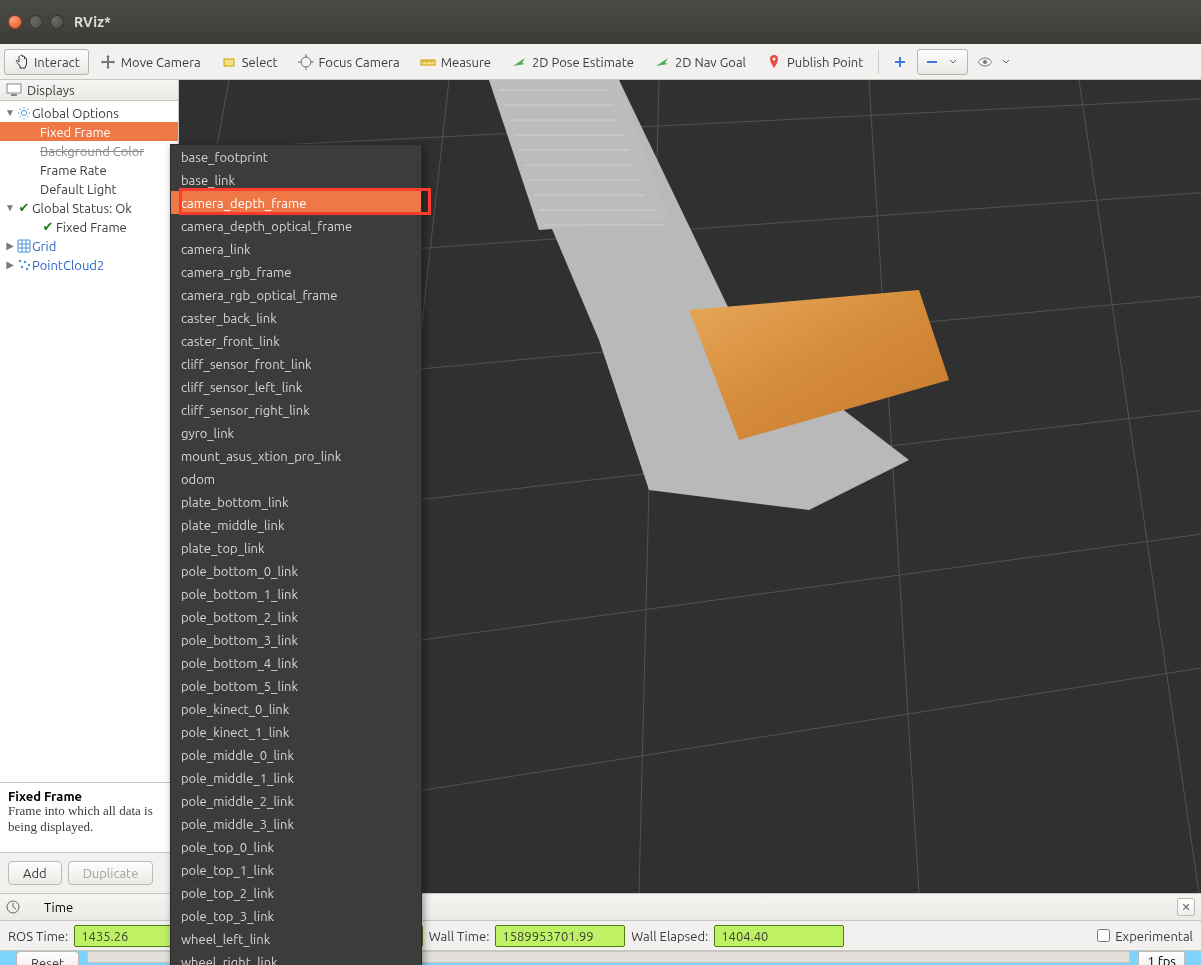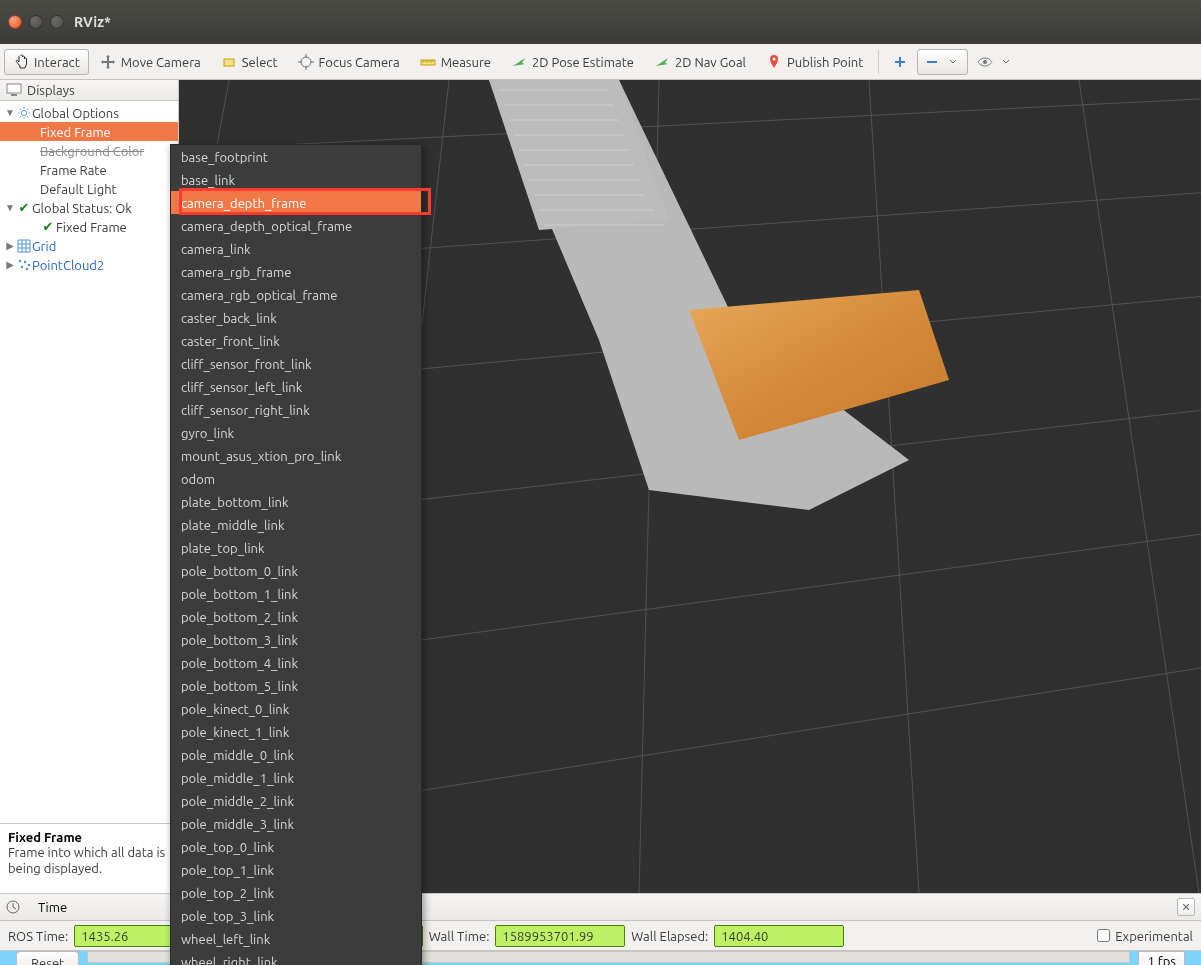--- a/index.html
+++ b/index.html
@@ -30,38 +30,38 @@
 .tree-row .arrow { width: 12px; text-align: center; color: #7a7a7a; font-size: 10px; }
 .tree-row .ticon { width: 16px; display:inline-flex; align-items:center; justify-content:center; }
 .tree-row.selected { background: #f07746; color: #fff; }
 .indent2 { padding-left: 40px; }
 .link { color: #2a66c9; font-weight: 400; }
 .ok { color: #1a7f1a; }
 .strike { text-decoration: line-through; color:#888; }
 
 .desc { border-top: 1px solid #c9c5c1; padding: 6px 8px; background: #fff; height: 70px; }
 .desc .dtitle { font-weight: 700; }
-.desc .dbody { color: #3c3c3c; line-height: 1.25; }
+.desc .dbody { color: #3c3c3c; line-height: 1.25; font-family: Liberation Serif, serif; }
 
 .btnrow { display:flex; gap:6px; padding:8px; border-top:1px solid #c9c5c1; background:#f2f1f0; }
 .btn { padding: 4px 14px; border: 1px solid #bdb9b4; border-radius: 4px; background: linear-gradient(#fefefe,#eceae6); color:#3c3c3c; cursor:pointer; }
 .btn.disabled { color:#a8a5a0; }
 
 
 .viewport { flex:1; background: #303030; position: relative; overflow: hidden; }
 .grid-floor { position:absolute; inset:0; }
 
 
 .popup { position: absolute; left: 170px; top: 64px; width: 252px; background: #3c3c3c; color: #d8d6d3; z-index: 50; border: 1px solid #2a2a2a; box-shadow: 2px 2px 8px rgba(0,0,0,.4); }
 .popup .opt { padding: 3px 10px; height: 23px; display:flex; align-items:center; cursor:pointer; }
 .popup .opt.selected { background: #f07746; color:#fff; }
 .popup-highlight { position:absolute; left:179px; top:108px; width:252px; height:27px; border:3px solid #ff3b2f; z-index:60; pointer-events:none; }
 
 
-.timehdr { height: 28px; background: linear-gradient(#f6f5f3,#eceae6); border-top:1px solid #c9c5c1; border-bottom:1px solid #c9c5c1; display:flex; align-items:center; padding:0 6px; gap:18px; }
+.timehdr { height: 28px; background: linear-gradient(#f6f5f3,#eceae6); border-top:1px solid #c9c5c1; border-bottom:1px solid #c9c5c1; display:flex; align-items:center; padding:0 6px; gap:24px; }
 .timehdr .xbtn { margin-left:auto; width:18px; height:18px; border:1px solid #bdb9b4; border-radius:2px; display:flex; align-items:center; justify-content:center; background:linear-gradient(#fff,#eee); font-size:11px; color:#666; }
 .timerow { height: 30px; display:flex; align-items:center; padding: 0 8px; gap: 6px; background:#f2f1f0; border-bottom: 1px solid #c9c5c1;}
 .timerow label { color:#3c3c3c; }
 .timerow input[type=text] { height:22px; border:1px solid #4d7c0f; background:#bef264; padding:0 6px; border-radius:2px; color:#3c3c3c; }
 .timerow .chk { margin-left:auto; display:flex; align-items:center; gap:5px; }
 
 .footer { height:30px; display:flex; align-items:flex-start; padding:0 16px; gap:8px; background:#7dd3fc; }
 .footer .fps { margin-left:auto; border:1px solid #bdb9b4; padding:2px 8px; background:linear-gradient(#fff,#eee); border-radius:2px; }
 .footer .track { flex:1; height:12px; background:#e3e0dc; border:1px solid #c9c5c1; border-radius:2px; }
 
@@ -244,20 +244,24 @@
               <circle cx="5" cy="9" r="1.2" fill="#4a90d9"></circle>
               <circle cx="10" cy="11" r="1.2" fill="#4a90d9"></circle>
             </svg>
           </span>
         <span class="link">PointCloud2</span>
       </div>
     </div>
     <div class="desc">
       <div class="dtitle">Fixed Frame</div>
       <div class="dbody">Frame into which all data is being displayed.</div>
+    </div>
+    <div class="btnrow">
+      <button class="btn">Add</button>
+      <button class="btn disabled">Duplicate</button>
     </div>
   </div>
 
   <div class="viewport">
     <svg class="grid-floor" width="100%" height="100%" viewBox="0 0 1022 813" preserveAspectRatio="none">
       <rect width="1022" height="813" fill="#303030"></rect>
 
       <g stroke="#525252" stroke-width="1">
         <line x1="-200" y1="780" x2="1200" y2="560"></line>
         <line x1="-200" y1="620" x2="1200" y2="430"></line>

